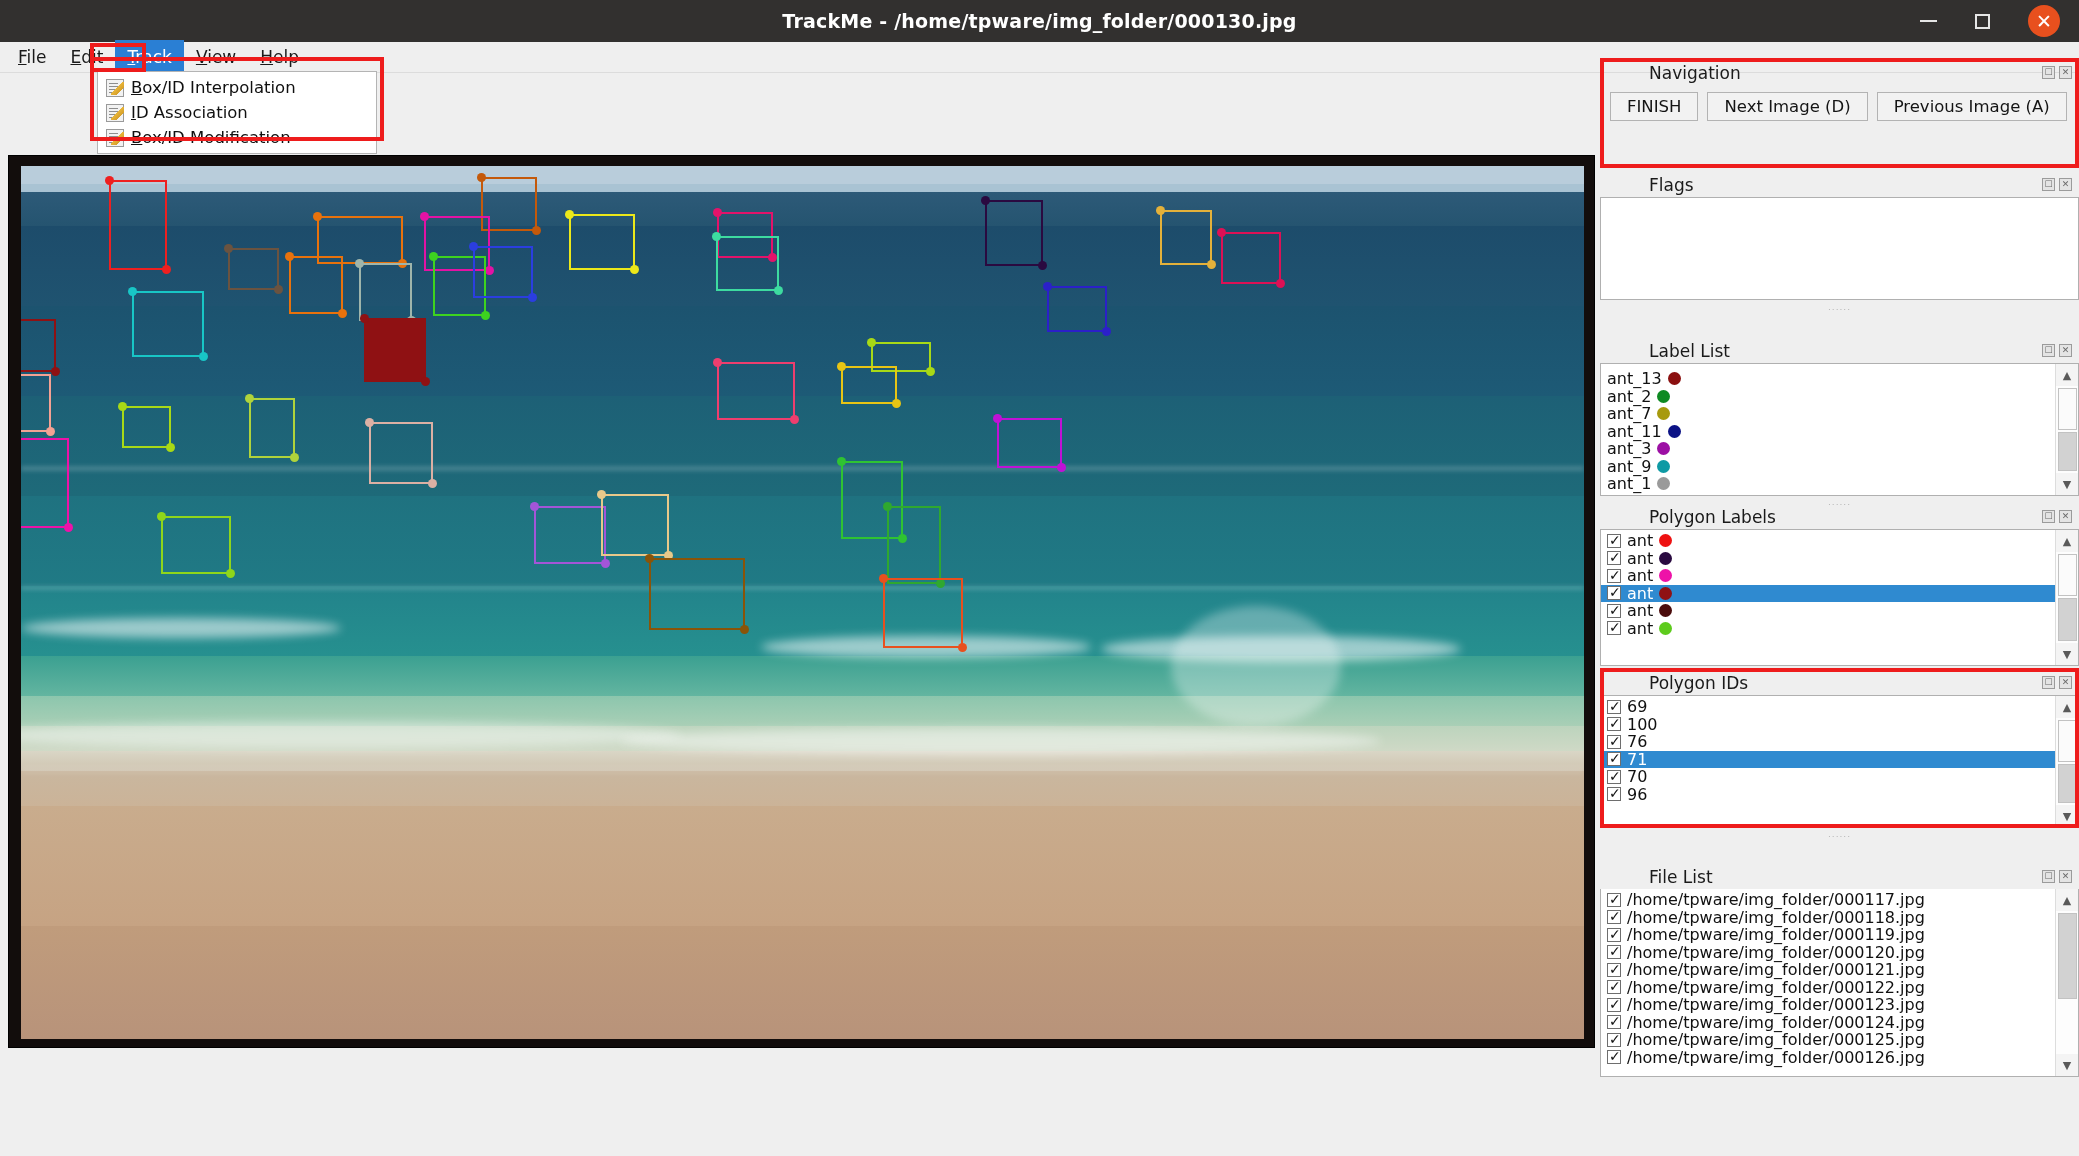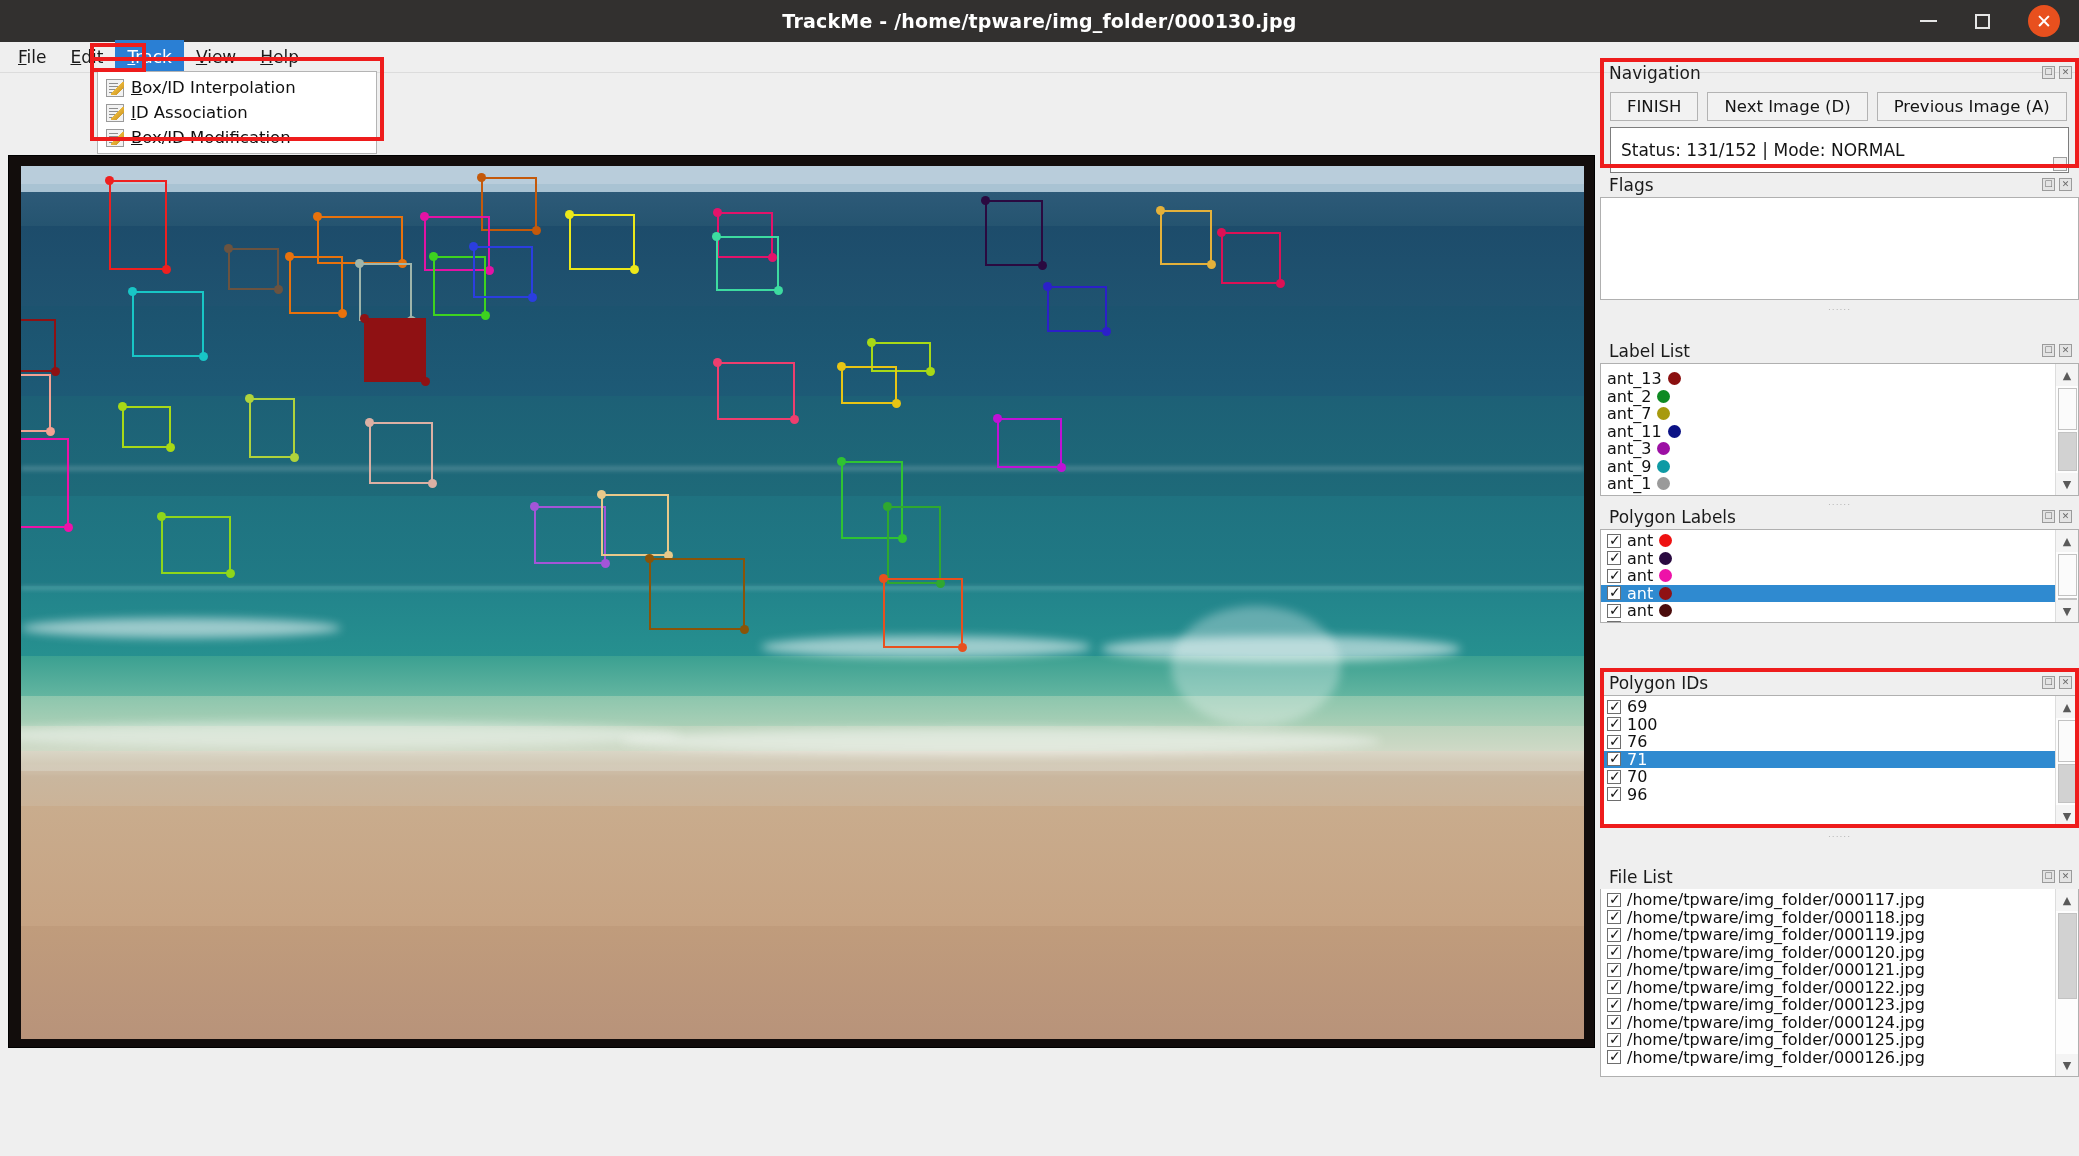--- a/index.html
+++ b/index.html
@@ -141,21 +141,21 @@
   
   #dock {
     position: absolute; left: 1600px; top: 60px; width: 479px; height: 1096px;
   }
   .panel { position: absolute; left: 0; width: 479px; }
   .panel-title {
     height: 25px; display: flex; align-items: center;
     font-size: 17px; color: #1a1a1a; padding-left: 9px;
     font-family: "DejaVu Sans", sans-serif;
   }
-  .panel-title .ttxt { flex: 1; }
+  .panel-title .ttxt { flex: 1; margin-left: 40px; }
   .pbtns { display: flex; gap: 4px; padding-right: 7px; }
   .pbtn {
     width: 13px; height: 13px; border: 1px solid #9b9b9b;
     background: #e4e4e4; position: relative; font-size: 9px;
     display: flex; align-items: center; justify-content: center;
     color: #6a6a6a; line-height: 1;
   }
   .panel-body {
     background: #ffffff; border: 1px solid #b0b0b0; position: relative;
     overflow: hidden;
@@ -442,24 +442,20 @@
       <span class="pbtns">
         <span class="pbtn">☐</span>
         <span class="pbtn">✕</span>
       </span>
     </div>
     <div id="nav-buttons">
       <div class="navbtn">FINISH</div>
       <div class="navbtn">Next Image (D)</div>
       <div class="navbtn">Previous Image (A)</div>
     </div>
-    <div id="status-box">
-      <span>Status: 131/152 | Mode: NORMAL</span>
-      <span id="status-grip"></span>
-    </div>
   </div>
   <div class="redbox" style="left:0px;top:-2px;width:479px;height:110px;"></div>
 
   <div class="panel" style="top:112px;">
     <div class="panel-title">
       <span class="ttxt">Flags</span>
       <span class="pbtns">
         <span class="pbtn">☐</span>
         <span class="pbtn">✕</span>
       </span>
@@ -520,21 +516,21 @@
   </div>
 
   <div class="panel" style="top:444px;">
     <div class="panel-title">
       <span class="ttxt">Polygon Labels</span>
       <span class="pbtns">
         <span class="pbtn">☐</span>
         <span class="pbtn">✕</span>
       </span>
     </div>
-    <div class="panel-body" style="height:94px;text-align:right;">
+    <div class="panel-body" style="height:137px;text-align:right;">
       <div id="polylabel-rows" style="padding-top:2px;">
           <div class="lrow">
             <span class="chk"></span>
             <span>ant</span>
             <span class="cdot" style="background: rgb(238, 17, 17);"></span>
           </div>
           <div class="lrow">
             <span class="chk"></span>
             <span>ant</span>
             <span class="cdot" style="background: rgb(42, 10, 64);"></span>

